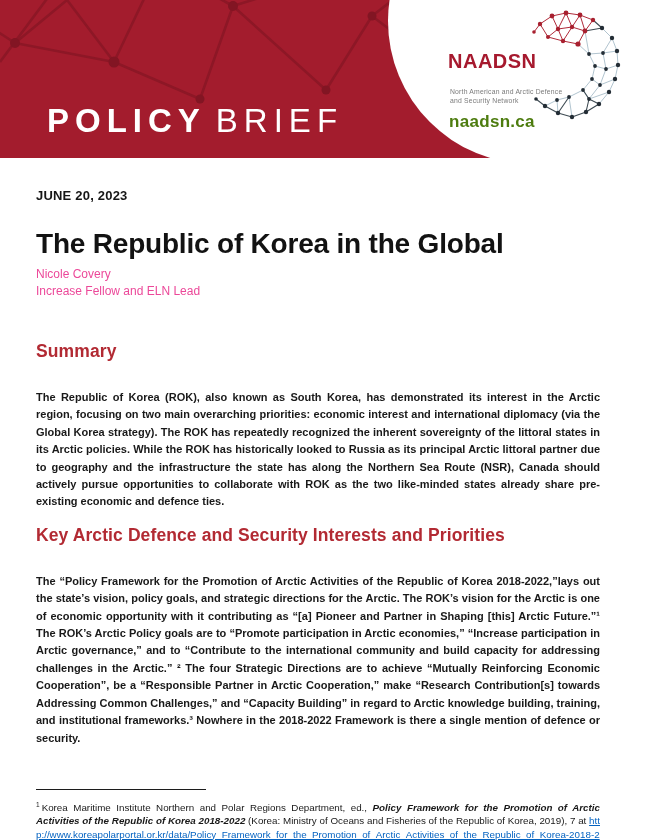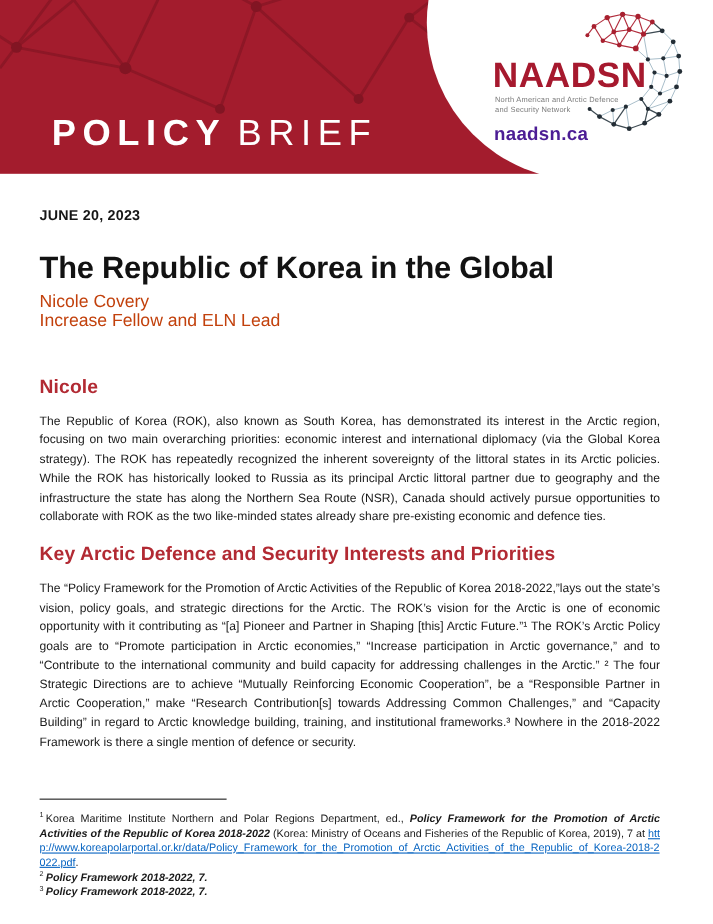--- a/index.html
+++ b/index.html
@@ -38,67 +38,68 @@
     letter-spacing: 6px;
     white-space: nowrap;
   }
   .policy-brief .w1 { font-weight: 800; margin-right: 10px; }
   .policy-brief .w2 { font-weight: 400; }
 
   
   .logo-crescent { position: absolute; left: 528px; top: 4px; }
   .logo-wordmark {
     position: absolute; left: 448px; top: 50px;
-    font-size: 32px; font-weight: 700;
+    font-size: 20px; font-weight: 700;
     letter-spacing: 0.5px;
     color: #A6192E;
   }
   .logo-tagline {
     position: absolute; left: 450px; top: 87px;
     font-size: 6.8px; line-height: 9px;
     color: #7b7b7b;
     letter-spacing: 0.2px;
   }
   .logo-site {
     position: absolute; left: 449px; top: 112px;
     font-size: 17px; font-weight: 700;
-    color: #4c1d95;
+    color: #4d7c0f;
     letter-spacing: 0.3px;
   }
 
   
   .content { position: absolute; top: 158px; left: 0; width: 636px; padding: 0 36px; }
   .date {
     margin-top: 30px;
     font-size: 13px; font-weight: 600;
     color: #161616;
     letter-spacing: 0.2px;
   }
   .doc-title {
     margin-top: 25px;
     font-size: 28px; font-weight: 700;
     color: #121212;
     letter-spacing: -0.2px;
   }
   .author-name, .author-role {
-    font-size: 16px; color: #c2410c; line-height: 17px;
+    font-size: 12px; color: #ec4899; line-height: 17px;
   }
   .author-name { margin-top: 6px; }
   .section-heading {
     font-size: 17.5px; font-weight: 600;
     color: #B22A33;
     letter-spacing: 0.1px;
   }
   .h-summary { margin-top: 41px; }
   .h-key { margin-top: 14px; }
   .body-para {
-    margin-top: 13px;
+    margin-top: 27px;
     font-size: 11px; line-height: 17.4px;
     color: #191919;
     text-align: justify;
+    font-weight: bold;
   }
   .fn-sep {
     margin-top: 42px;
     width: 170px; height: 0;
     border-top: 1.4px solid #1c1c1c;
   }
   .footnotes { margin-top: 11px; }
   .footnote {
     font-size: 9.8px; line-height: 13.4px;
     color: #191919;
@@ -272,21 +273,21 @@
     <div class="logo-site">naadsn.ca</div>
   </div>
 
   <div class="content">
     <div class="date">JUNE 20, 2023</div>
 
     <h1 class="doc-title">The Republic of Korea in the Global</h1>
     <div class="author-name">Nicole Covery</div>
     <div class="author-role">Increase Fellow and ELN Lead</div>
 
-    <h2 class="section-heading h-summary">Nicole</h2>
+    <h2 class="section-heading h-summary">Summary</h2>
     <p class="body-para">The Republic of Korea (ROK), also known as South Korea, has demonstrated its interest in the Arctic region, focusing on two main overarching priorities: economic interest and international diplomacy (via the Global Korea strategy). The ROK has repeatedly recognized the inherent sovereignty of the littoral states in its Arctic policies. While the ROK has historically looked to Russia as its principal Arctic littoral partner due to geography and the infrastructure the state has along the Northern Sea Route (NSR), Canada should actively pursue opportunities to collaborate with ROK as the two like-minded states already share pre-existing economic and defence ties.</p>
 
     <h2 class="section-heading h-key">Key Arctic Defence and Security Interests and Priorities</h2>
     <p class="body-para">The “Policy Framework for the Promotion of Arctic Activities of the Republic of Korea 2018-2022,”lays out the state’s vision, policy goals, and strategic directions for the Arctic. The ROK’s vision for the Arctic is one of economic opportunity with it contributing as “[a] Pioneer and Partner in Shaping [this] Arctic Future.”¹ The ROK’s Arctic Policy goals are to “Promote participation in Arctic economies,” “Increase participation in Arctic governance,” and to “Contribute to the international community and build capacity for addressing challenges in the Arctic.” ² The four Strategic Directions are to achieve “Mutually Reinforcing Economic Cooperation”, be a “Responsible Partner in Arctic Cooperation,” make “Research Contribution[s] towards Addressing Common Challenges,” and “Capacity Building” in regard to Arctic knowledge building, training, and institutional frameworks.³ Nowhere in the 2018-2022 Framework is there a single mention of defence or security.</p>
 
     <div class="fn-sep"></div>
 
     <div class="footnotes">
       <p class="footnote"><sup>1</sup><span>Korea Maritime Institute Northern and Polar Regions Department, ed., </span><span class="fn-italic">Policy Framework for the Promotion of Arctic Activities of the Republic of Korea 2018-2022</span><span> (Korea: Ministry of Oceans and Fisheries of the Republic of Korea, 2019), 7 at </span><span class="fn-link">http://www.koreapolarportal.or.kr/data/Policy_Framework_for_the_Promotion_of_Arctic_Activities_of_the_Republic_of_Korea-2018-2022.pdf</span><span>.</span></p>
       <p class="footnote"><sup>2</sup><span class="fn-italic">Policy Framework 2018-2022</span><span class="fn-italic">, 7.</span></p>

